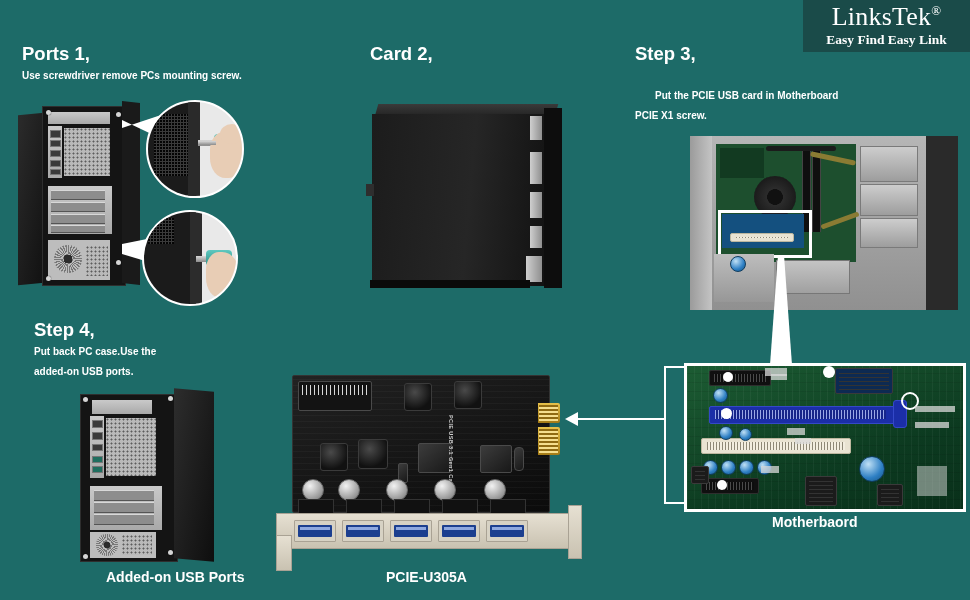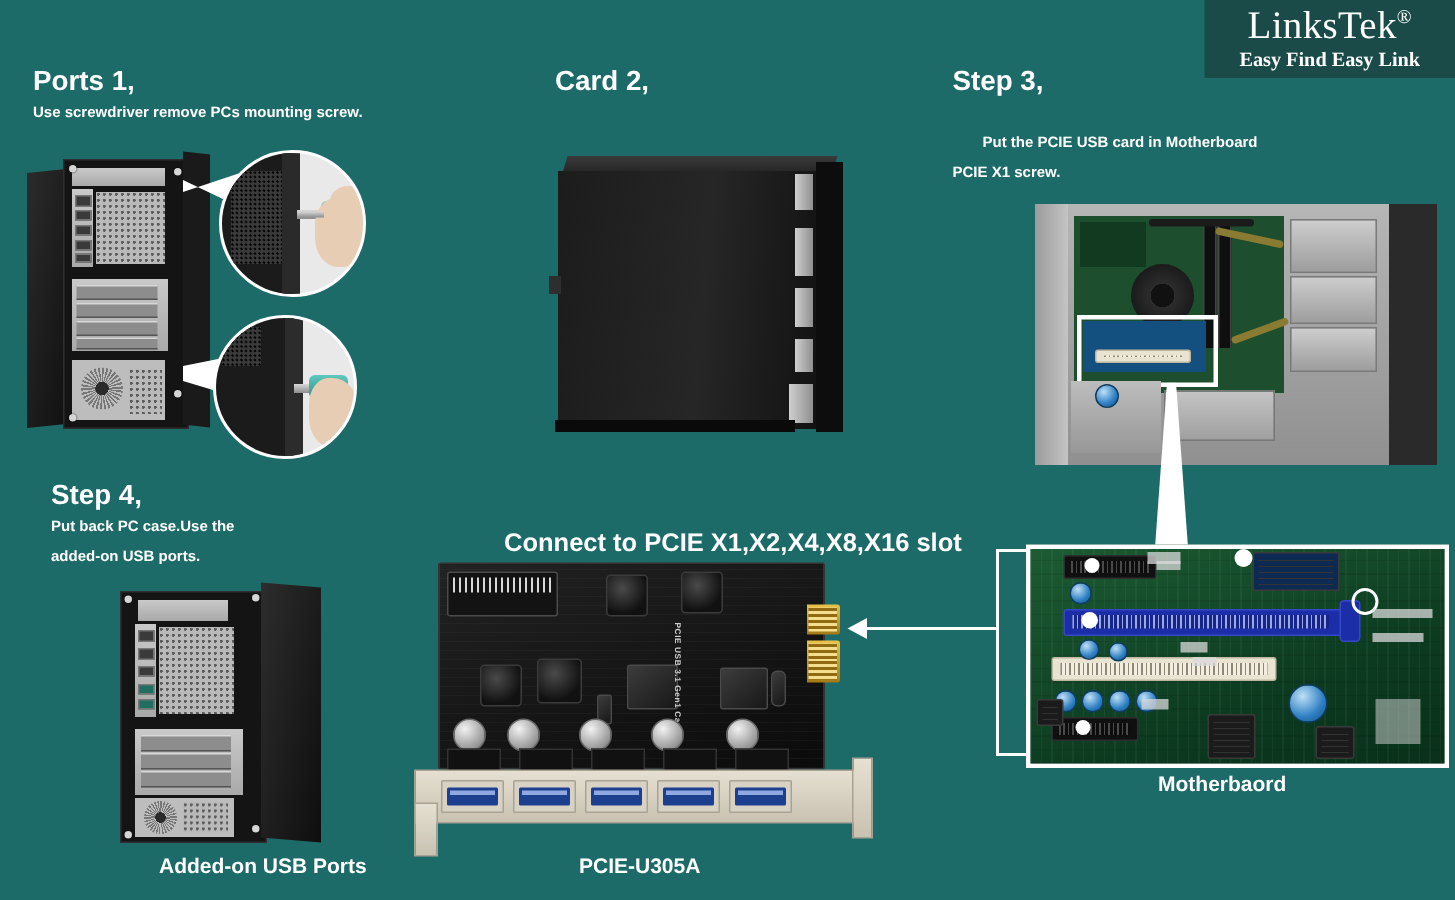--- a/index.html
+++ b/index.html
@@ -343,21 +343,20 @@
     <div class="silk" style="left:228px;top:56px;width:34px;height:6px;"></div>
     <div class="silk" style="left:230px;top:100px;width:30px;height:30px;opacity:.5;"></div>
   </div>
 
   <div class="wline" style="left:664px;top:366px;width:2px;height:138px;"></div>
   <div class="wline" style="left:664px;top:366px;width:22px;height:2px;"></div>
   <div class="wline" style="left:664px;top:502px;width:22px;height:2px;"></div>
   <div class="wline" style="left:578px;top:418px;width:88px;height:2px;"></div>
   <div class="arrow-left" style="left:565px;top:412px;"></div>
 
-  <div class="abs headline" style="left:336px;top:352px;">Connect to PCIE X1,X2,X4,X8,X16 slot</div>
 
   <div class="card" style="left:276px;top:375px;width:310px;height:185px;">
     <div class="pcb" style="left:16px;top:0px;width:256px;height:136px;"></div>
 
     <div class="sata" style="left:22px;top:6px;width:72px;height:28px;"></div>
 
     <div class="ind" style="left:128px;top:8px;width:26px;height:26px;"></div>
     <div class="ind" style="left:178px;top:6px;width:26px;height:26px;"></div>
     <div class="ind" style="left:44px;top:68px;width:26px;height:26px;"></div>
     <div class="ind" style="left:82px;top:64px;width:28px;height:28px;"></div>

